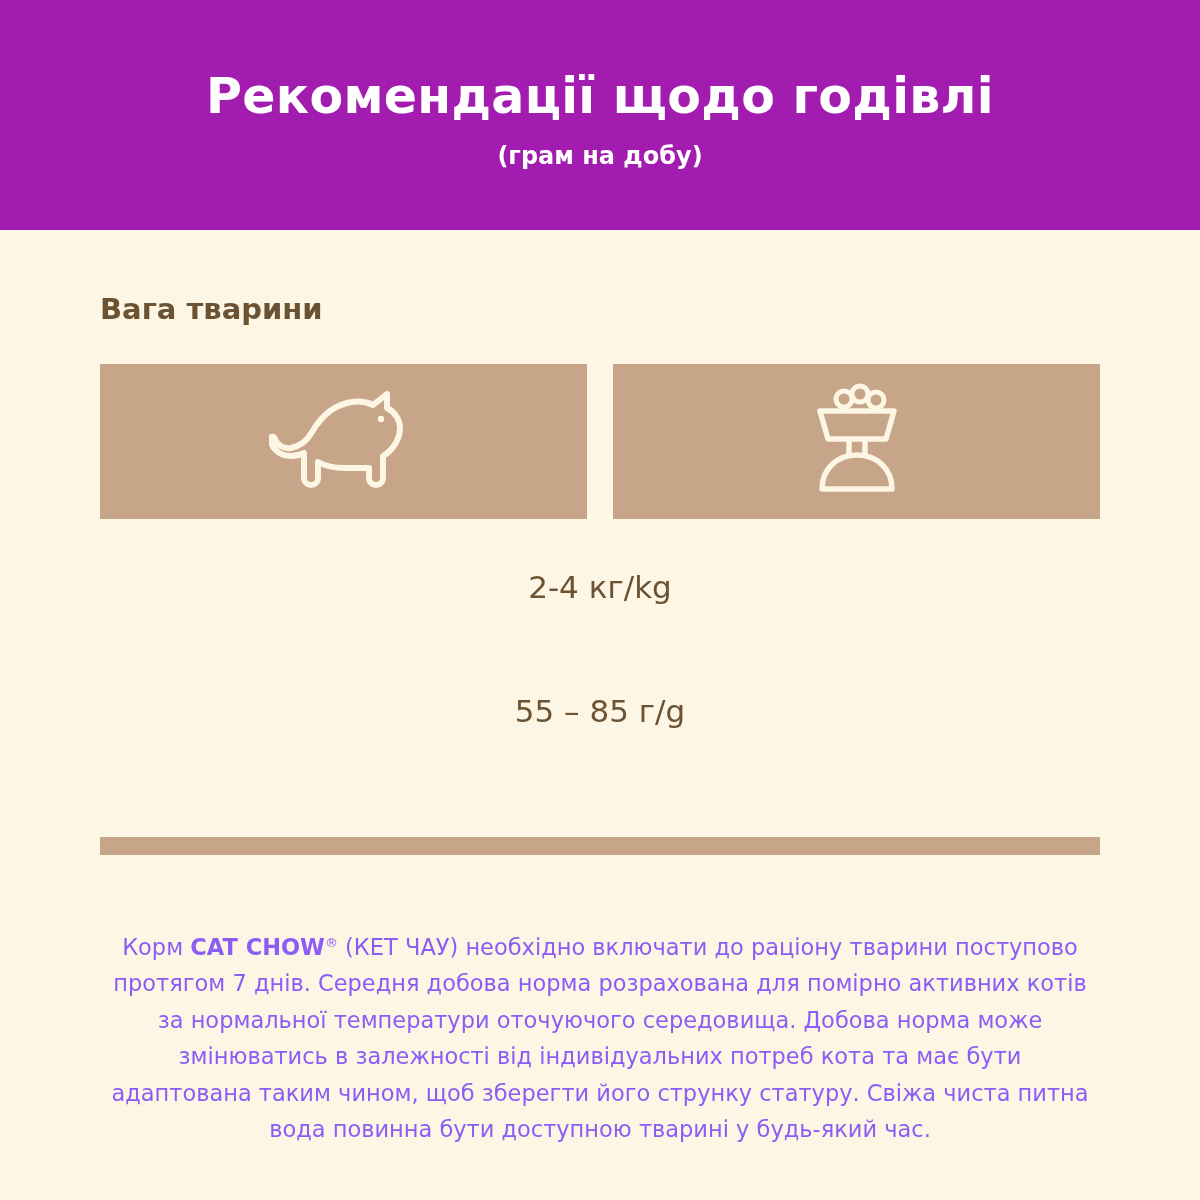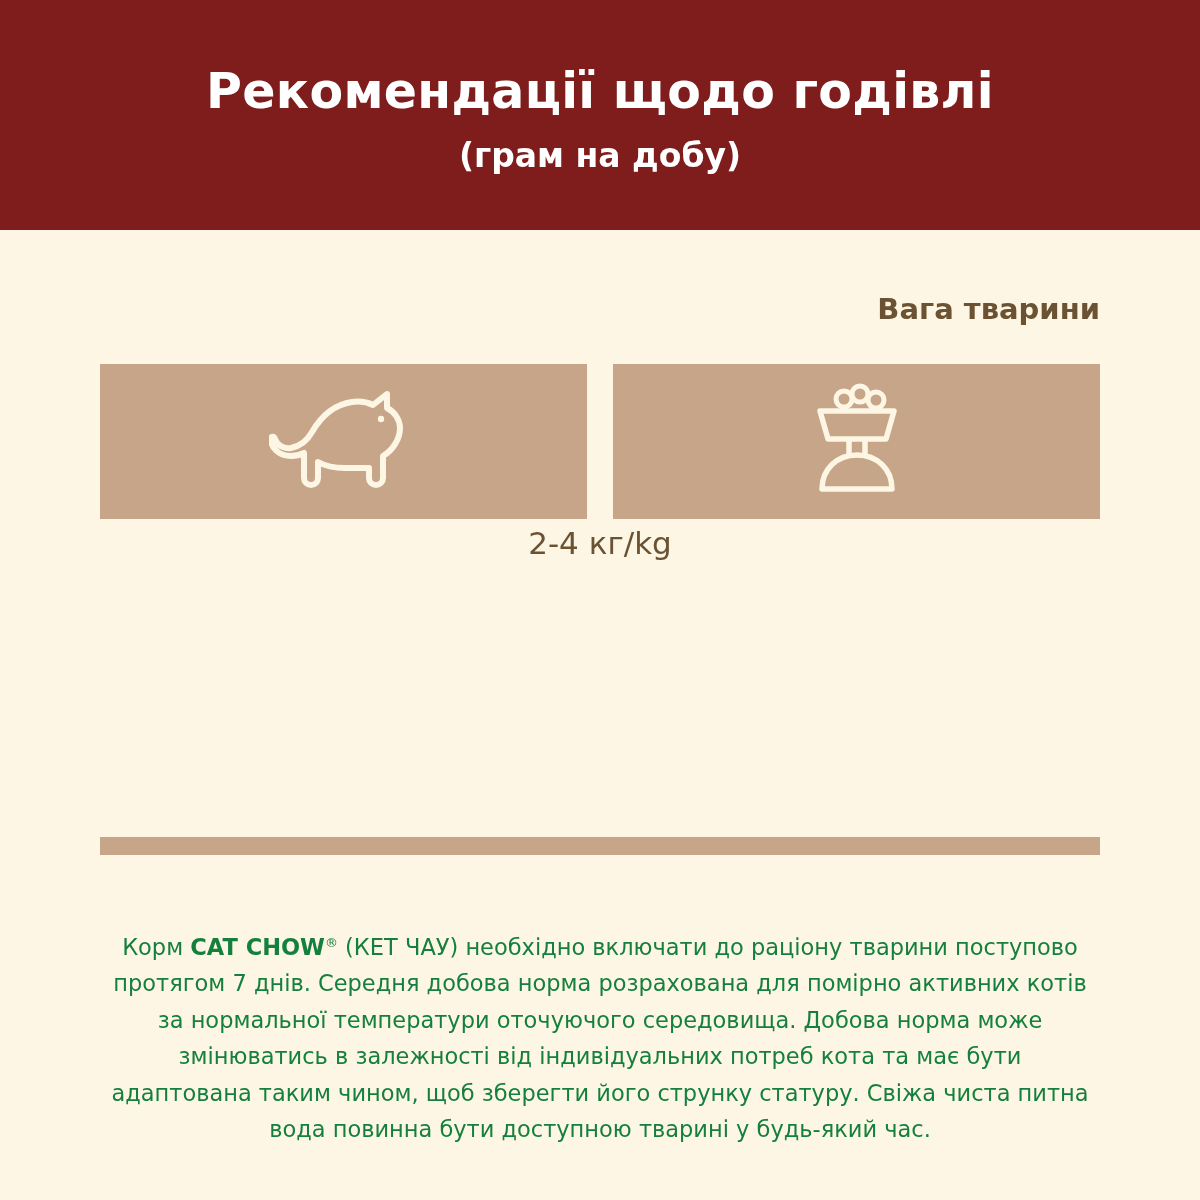--- a/index.html
+++ b/index.html
@@ -10,54 +10,54 @@
   body {
     width: 1200px;
     height: 1200px;
     background: #fdf6e4;
     font-family: "DejaVu Sans", "Liberation Sans", sans-serif;
     overflow: hidden;
   }
 
   
   .header {
-    background: #7f1d1d;
+    background: #a21caf;
     height: 230px;
     display: flex;
     flex-direction: column;
     align-items: center;
     justify-content: center;
     color: #ffffff;
     padding-top: 10px;
   }
   .header-title {
     font-size: 49px;
     font-weight: 700;
     letter-spacing: 0.3px;
     line-height: 1.1;
     text-align: center;
   }
   .header-subtitle {
-    font-size: 33px;
+    font-size: 24px;
     font-weight: 600;
     margin-top: 18px;
     text-align: center;
   }
 
   
   .table-area {
     padding: 0 100px;
   }
   .col-headers {
     display: flex;
     margin-top: 62px;
   }
   .col-head {
     flex: 1;
-    text-align: right;
+    text-align: left;
     color: #6b5232;
     font-size: 29px;
     font-weight: 700;
   }
 
   .icon-row {
     display: flex;
     margin-top: 38px;
     gap: 26px;
   }
@@ -75,33 +75,33 @@
     height: 124px;
     align-items: center;
   }
   .data-cell {
     flex: 1;
     text-align: center;
     color: #6b5232;
     font-size: 31px;
     font-weight: 400;
   }
-  .data-row.first { margin-top: 6px; flex-direction: column; }
+  .data-row.first { margin-top: 6px; }
 
   .bottom-bar {
     margin-top: 64px;
     height: 18px;
     background: #c7a588;
   }
 
   
   .footnote {
     margin: 74px 108px 0 108px;
     text-align: center;
-    color: #15803d;
+    color: #8b5cf6;
     font-size: 22.5px;
     line-height: 1.62;
   }
   .footnote b { font-weight: 700; }
   .footnote sup { font-size: 13px; vertical-align: super; }
 </style>
 </head>
 <body>
 
 <div class="header">
@@ -136,20 +136,21 @@
         </svg>
       </span>
     </div>
   </div>
 
   <div class="data-row first">
     <div class="data-cell">2-4 кг/kg</div>
   </div>
 
   <div class="data-row">
+    <div class="data-cell">55 – 85 г/g</div>
   </div>
 
   <div class="bottom-bar"></div>
 </div>
 
 <div class="footnote">
   <span>Корм </span><b>CAT CHOW</b><sup>®</sup><span> (КЕТ ЧАУ) необхідно включати до раціону тварини поступово протягом 7 днів. Середня добова норма розрахована для помірно активних котів за нормальної температури оточуючого середовища. Добова норма може змінюватись в залежності від індивідуальних потреб кота та має бути адаптована таким чином, щоб зберегти його струнку статуру. Свіжа чиста питна вода повинна бути доступною тварині у будь-який час.</span>
 </div>
 
 </body></html>

